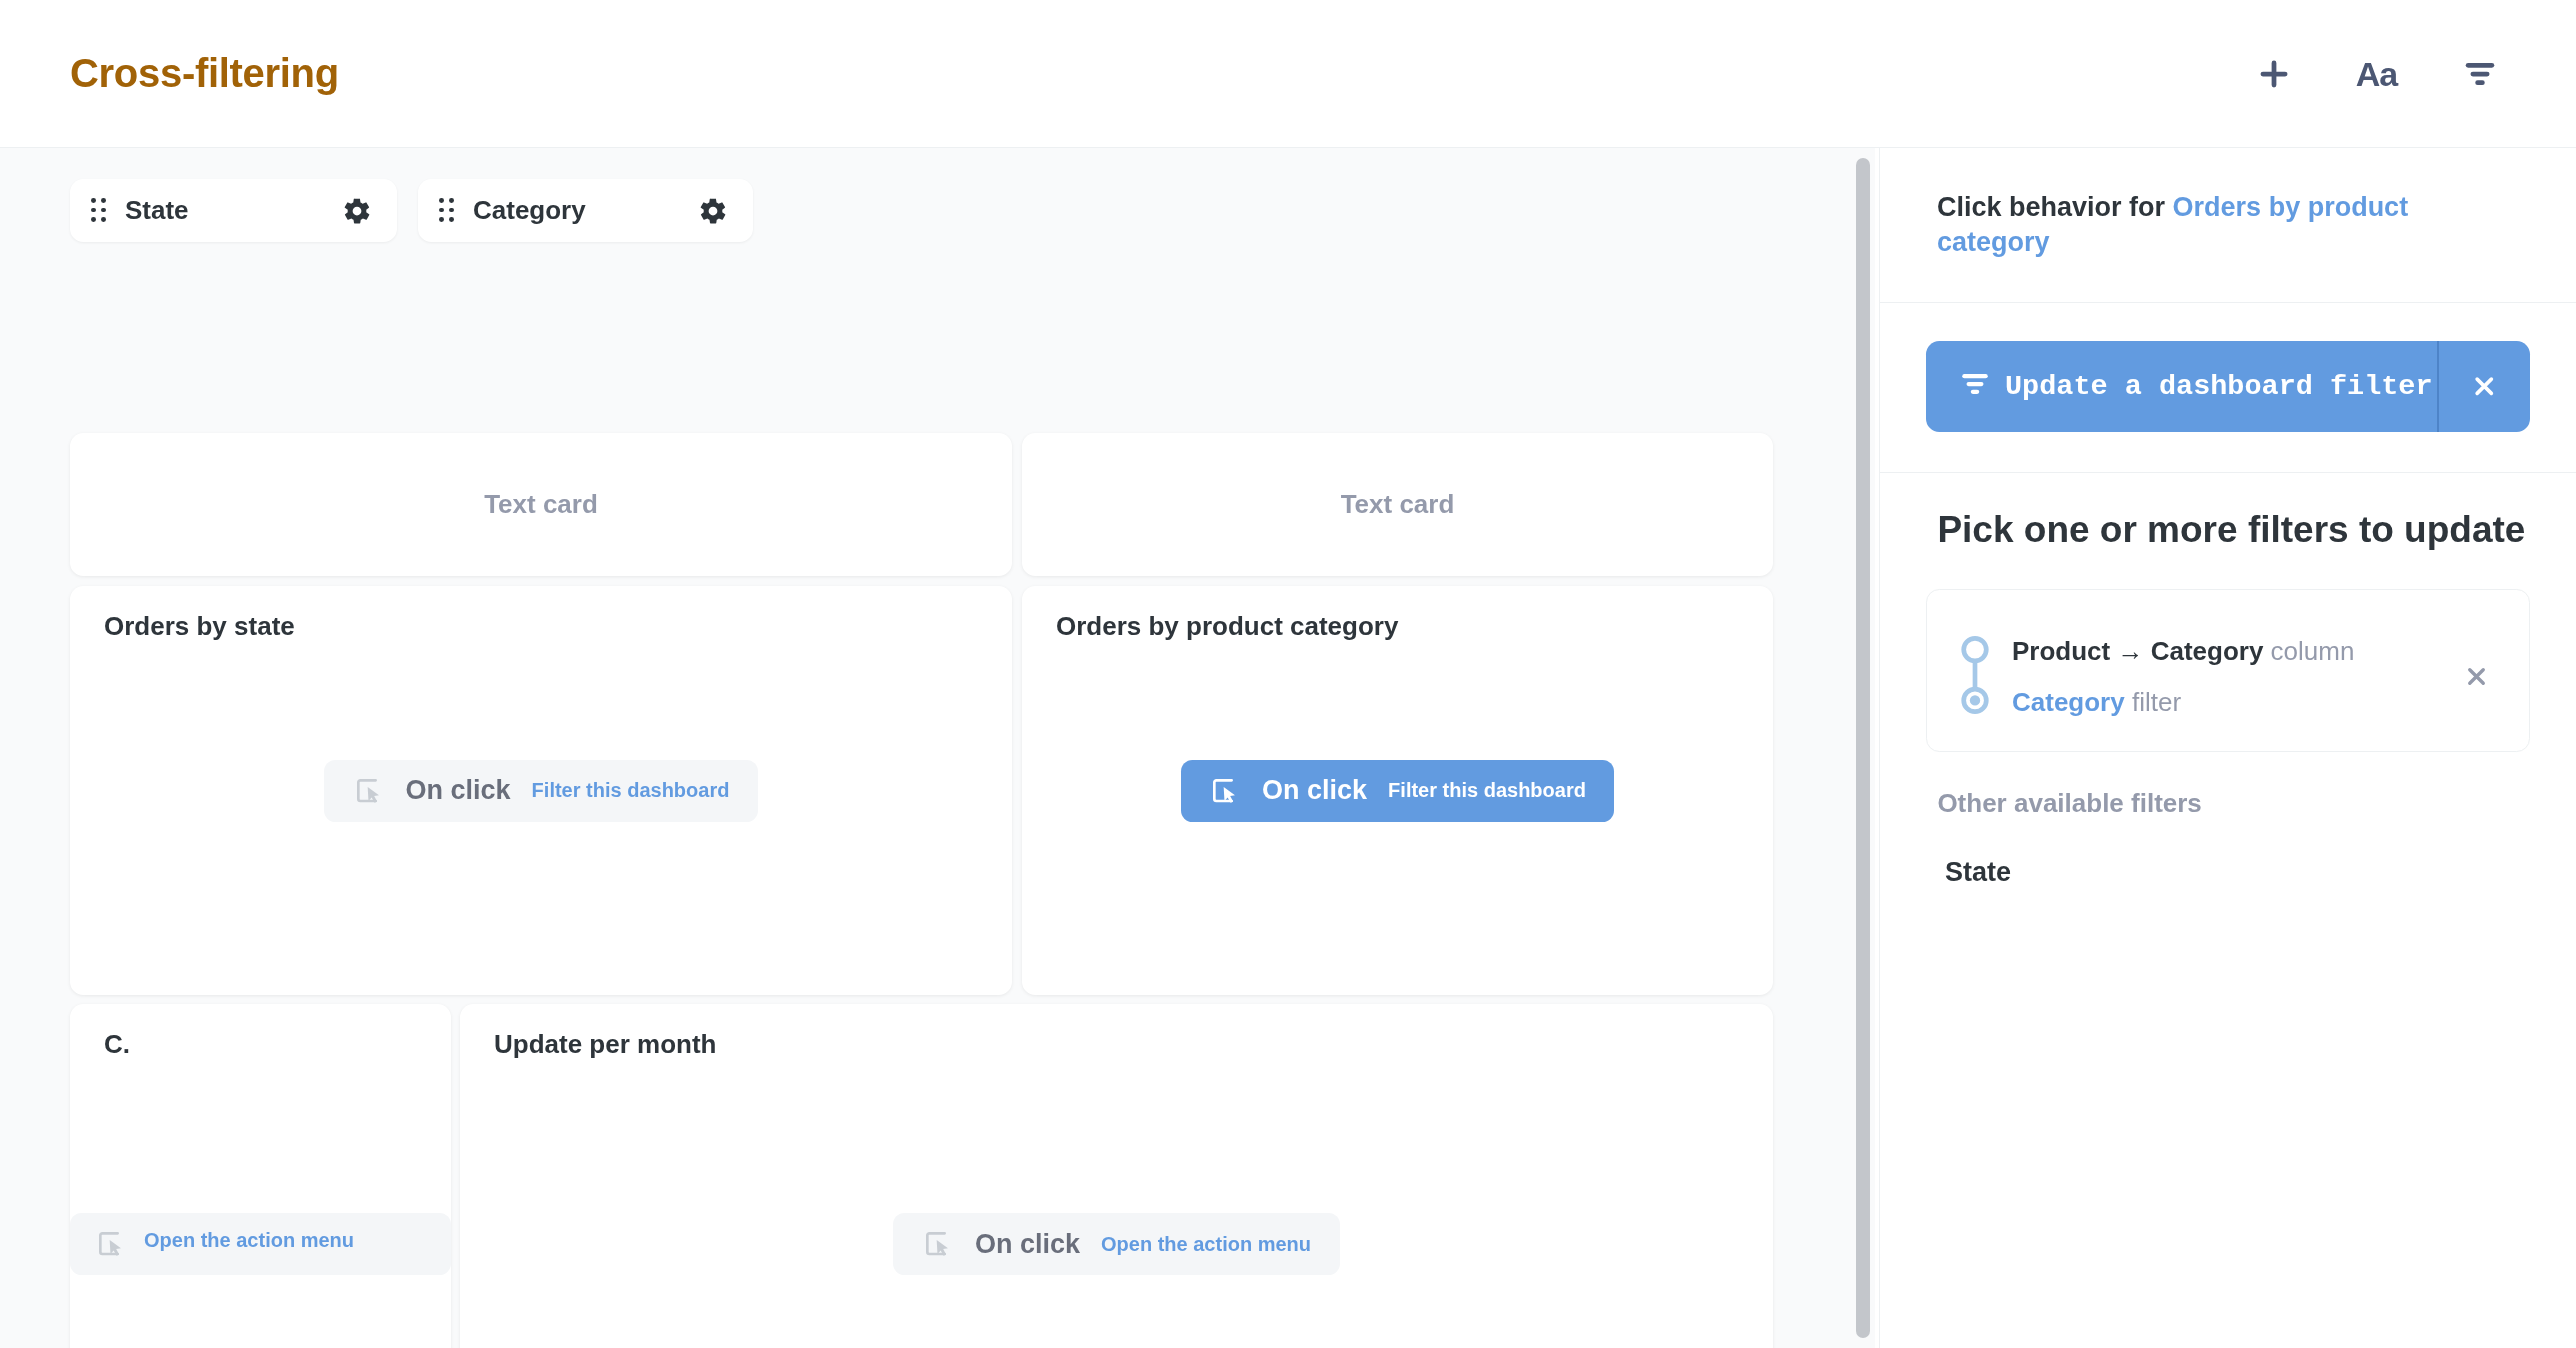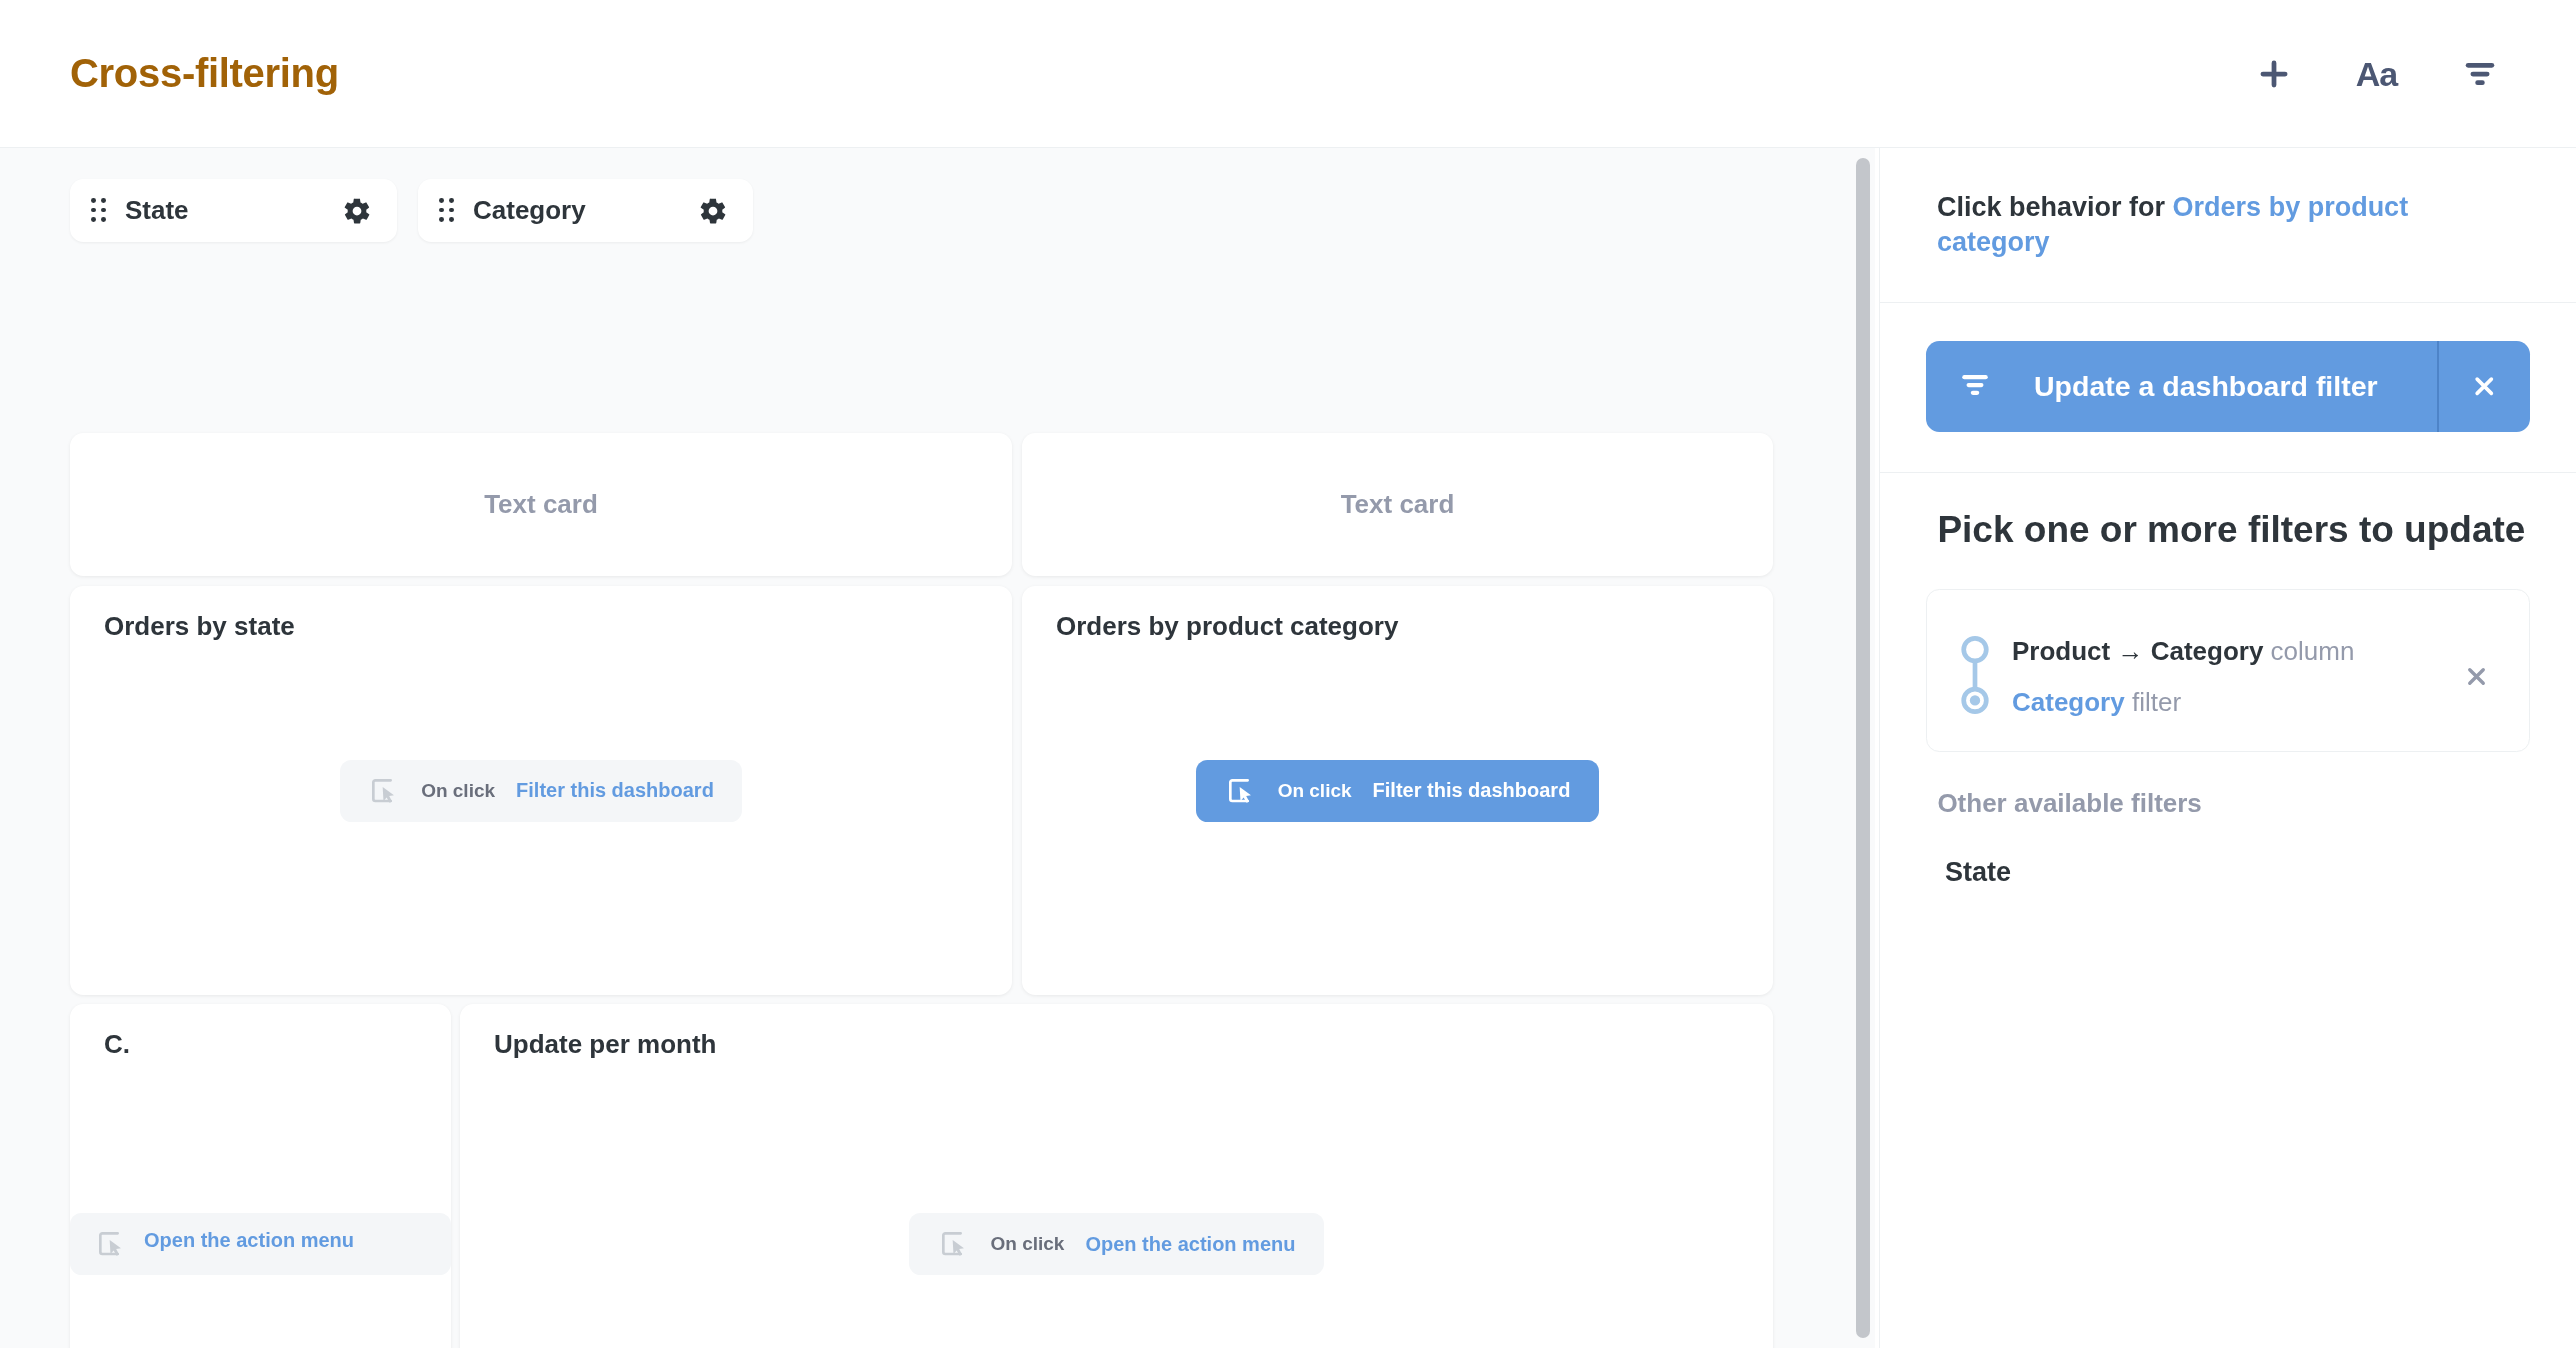--- a/index.html
+++ b/index.html
@@ -104,21 +104,21 @@
     padding: 15px 28.5px;
     gap: 21px;
     pointer-events: auto;
     cursor: pointer;
     max-width: 100%;
   }
   .pill.active { background: #629BE0; }
   .pill .cursor-icon { flex: none; width: 32px; height: 32px; color: #C8CDD3; }
   .pill.active .cursor-icon { color: #ffffff; }
   .pill .on-click {
-    font-size: 19px; font-weight: 700; color: #696E7B; white-space: nowrap;
+    font-size: 27px; font-weight: 700; color: #696E7B; white-space: nowrap;
   }
   .pill.active .on-click { color: #ffffff; }
   .pill .action-text {
     font-size: 20px; font-weight: 700; color: #629BE0;
   }
   .pill.active .action-text { color: #ffffff; }
 
   
   .pill-wrap.clipped { justify-content: flex-start; }
   .pill-wrap.clipped .pill {
@@ -154,21 +154,21 @@
   }
   .panel-head .target-link { color: #629BE0; font-weight: 700; cursor: pointer; }
 
   .panel-mid { padding: 38px 46px 40px 46px; }
   .update-filter-btn {
     display: flex; align-items: stretch;
     background: #629BE0; border-radius: 13.3px;
     height: 91px; overflow: hidden; cursor: pointer;
   }
   .update-filter-btn .body {
-    flex: 1; display: flex; align-items: center; gap: 42px; padding-left: 32px;
+    flex: 1; display: flex; align-items: center; gap: 13px; padding-left: 32px; font-family: Liberation Mono, monospace;
   }
   .update-filter-btn .label {
     font-size: 28.5px; font-weight: 700; color: #ffffff;
   }
   .update-filter-btn .divider { width: 1.9px; background: #4E84C8; margin: 0; }
   .update-filter-btn .close-cell {
     width: 91px; display: flex; align-items: center; justify-content: center;
     color: #ffffff;
   }
 

